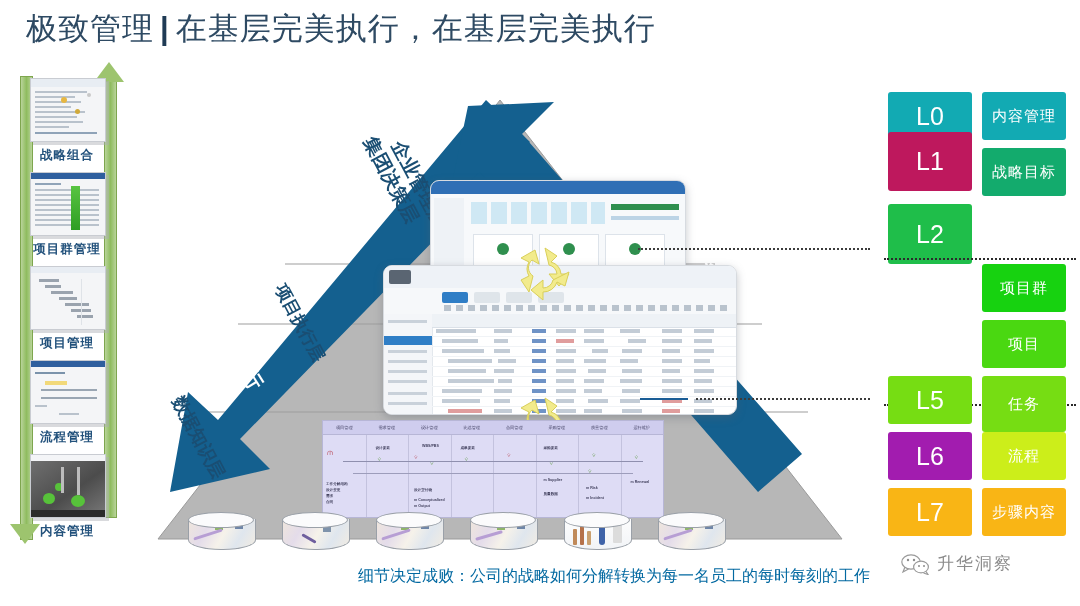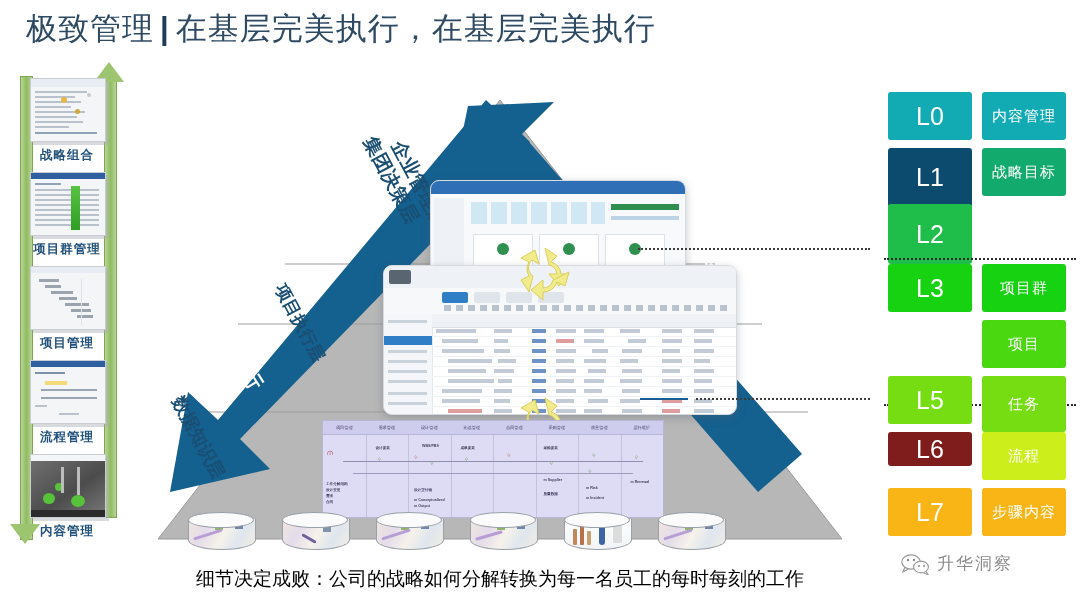--- a/index.html
+++ b/index.html
@@ -123,22 +123,22 @@
              overflow:hidden;}
   .cyl .top{position:absolute;left:0;top:0;width:64px;height:14px;border:1px solid #9aa0a8;
             border-radius:50%;background:#fbfbfc;}
   .cyl .sq{position:absolute;width:8px;height:7px;}
   .cyl .stroke{position:absolute;height:3px;border-radius:2px;}
 
   
   .dotline{position:absolute;height:0;border-top:2px dotted #3c3c3c;}
   .dashline{position:absolute;height:0;border-top:2px solid #1a5d96;}
 
-  .caption{position:absolute;left:130px;top:566px;width:740px;text-align:center;
-           font-size:19px;color:#000000;white-space:nowrap;}
+  .caption{position:absolute;left:130px;top:566px;width:740px;text-align:right;
+           font-size:16px;color:#0369a1;white-space:nowrap;}
 
   
   .levels{position:absolute;left:888px;top:92px;width:188px;height:460px;}
   .chip{position:absolute;border-radius:3px;display:flex;align-items:center;
         justify-content:center;color:#fff;}
   .chip.num{left:0;width:84px;font-size:25px;font-family:"Liberation Sans","DejaVu Sans",sans-serif;}
   .chip.name{left:94px;width:84px;font-size:15px;letter-spacing:1px;}
   .lvl-sep{position:absolute;left:-4px;width:192px;height:0;border-top:2px dotted #2b2b2b;}
 
   
@@ -560,38 +560,37 @@
   <div class="dashline" style="left:510px;top:306px;width:48px"></div>
   <div class="dotline" style="left:566px;top:306px;width:174px"></div>
 </div>
 
 <div class="caption">细节决定成败：公司的战略如何分解转换为每一名员工的每时每刻的工作</div>
 
 <div class="levels">
   <div class="chip num" style="top:0;height:48px;background:#12aab3">L0</div>
   <div class="chip name" style="top:0;height:48px;background:#12aab3">内容管理</div>
 
-  <div class="chip num" style="top:56px;height:59px;background:#0c4a6e">L1</div>
+  <div class="chip num" style="top:40px;height:59px;background:#be185d">L1</div>
   <div class="chip name" style="top:56px;height:48px;background:#13ab6d">战略目标</div>
 
   <div class="chip num" style="top:112px;height:60px;background:#1fbe4a">L2</div>
 
   <div class="lvl-sep" style="top:166px"></div>
 
-  <div class="chip num" style="top:172px;height:48px;background:#17d210">L3</div>
   <div class="chip name" style="top:172px;height:48px;background:#17d210">项目群</div>
 
   <div class="chip name" style="top:228px;height:48px;background:#4ad811">项目</div>
 
   <div class="lvl-sep" style="top:312px"></div>
 
   <div class="chip num" style="top:284px;height:48px;background:#76dd13">L5</div>
   <div class="chip name" style="top:284px;height:56px;background:#76dd13">任务</div>
 
-  <div class="chip num" style="top:340px;height:34px;background:#7f1d1d">L6</div>
+  <div class="chip num" style="top:340px;height:48px;background:#a21caf">L6</div>
   <div class="chip name" style="top:340px;height:48px;background:#ccee1a">流程</div>
 
   <div class="chip num" style="top:396px;height:48px;background:#f9b515">L7</div>
   <div class="chip name" style="top:396px;height:48px;background:#f9b515">步骤内容</div>
 </div>
 
 <div class="wm">
   <svg width="30" height="22" viewBox="0 0 30 22">
     <ellipse cx="11" cy="9" rx="9.2" ry="7.2" fill="none" stroke="#9a9a9a" stroke-width="1.2"></ellipse>
     <path d="M5 14 L3 19 L8.5 16" fill="none" stroke="#9a9a9a" stroke-width="1.2"></path>

